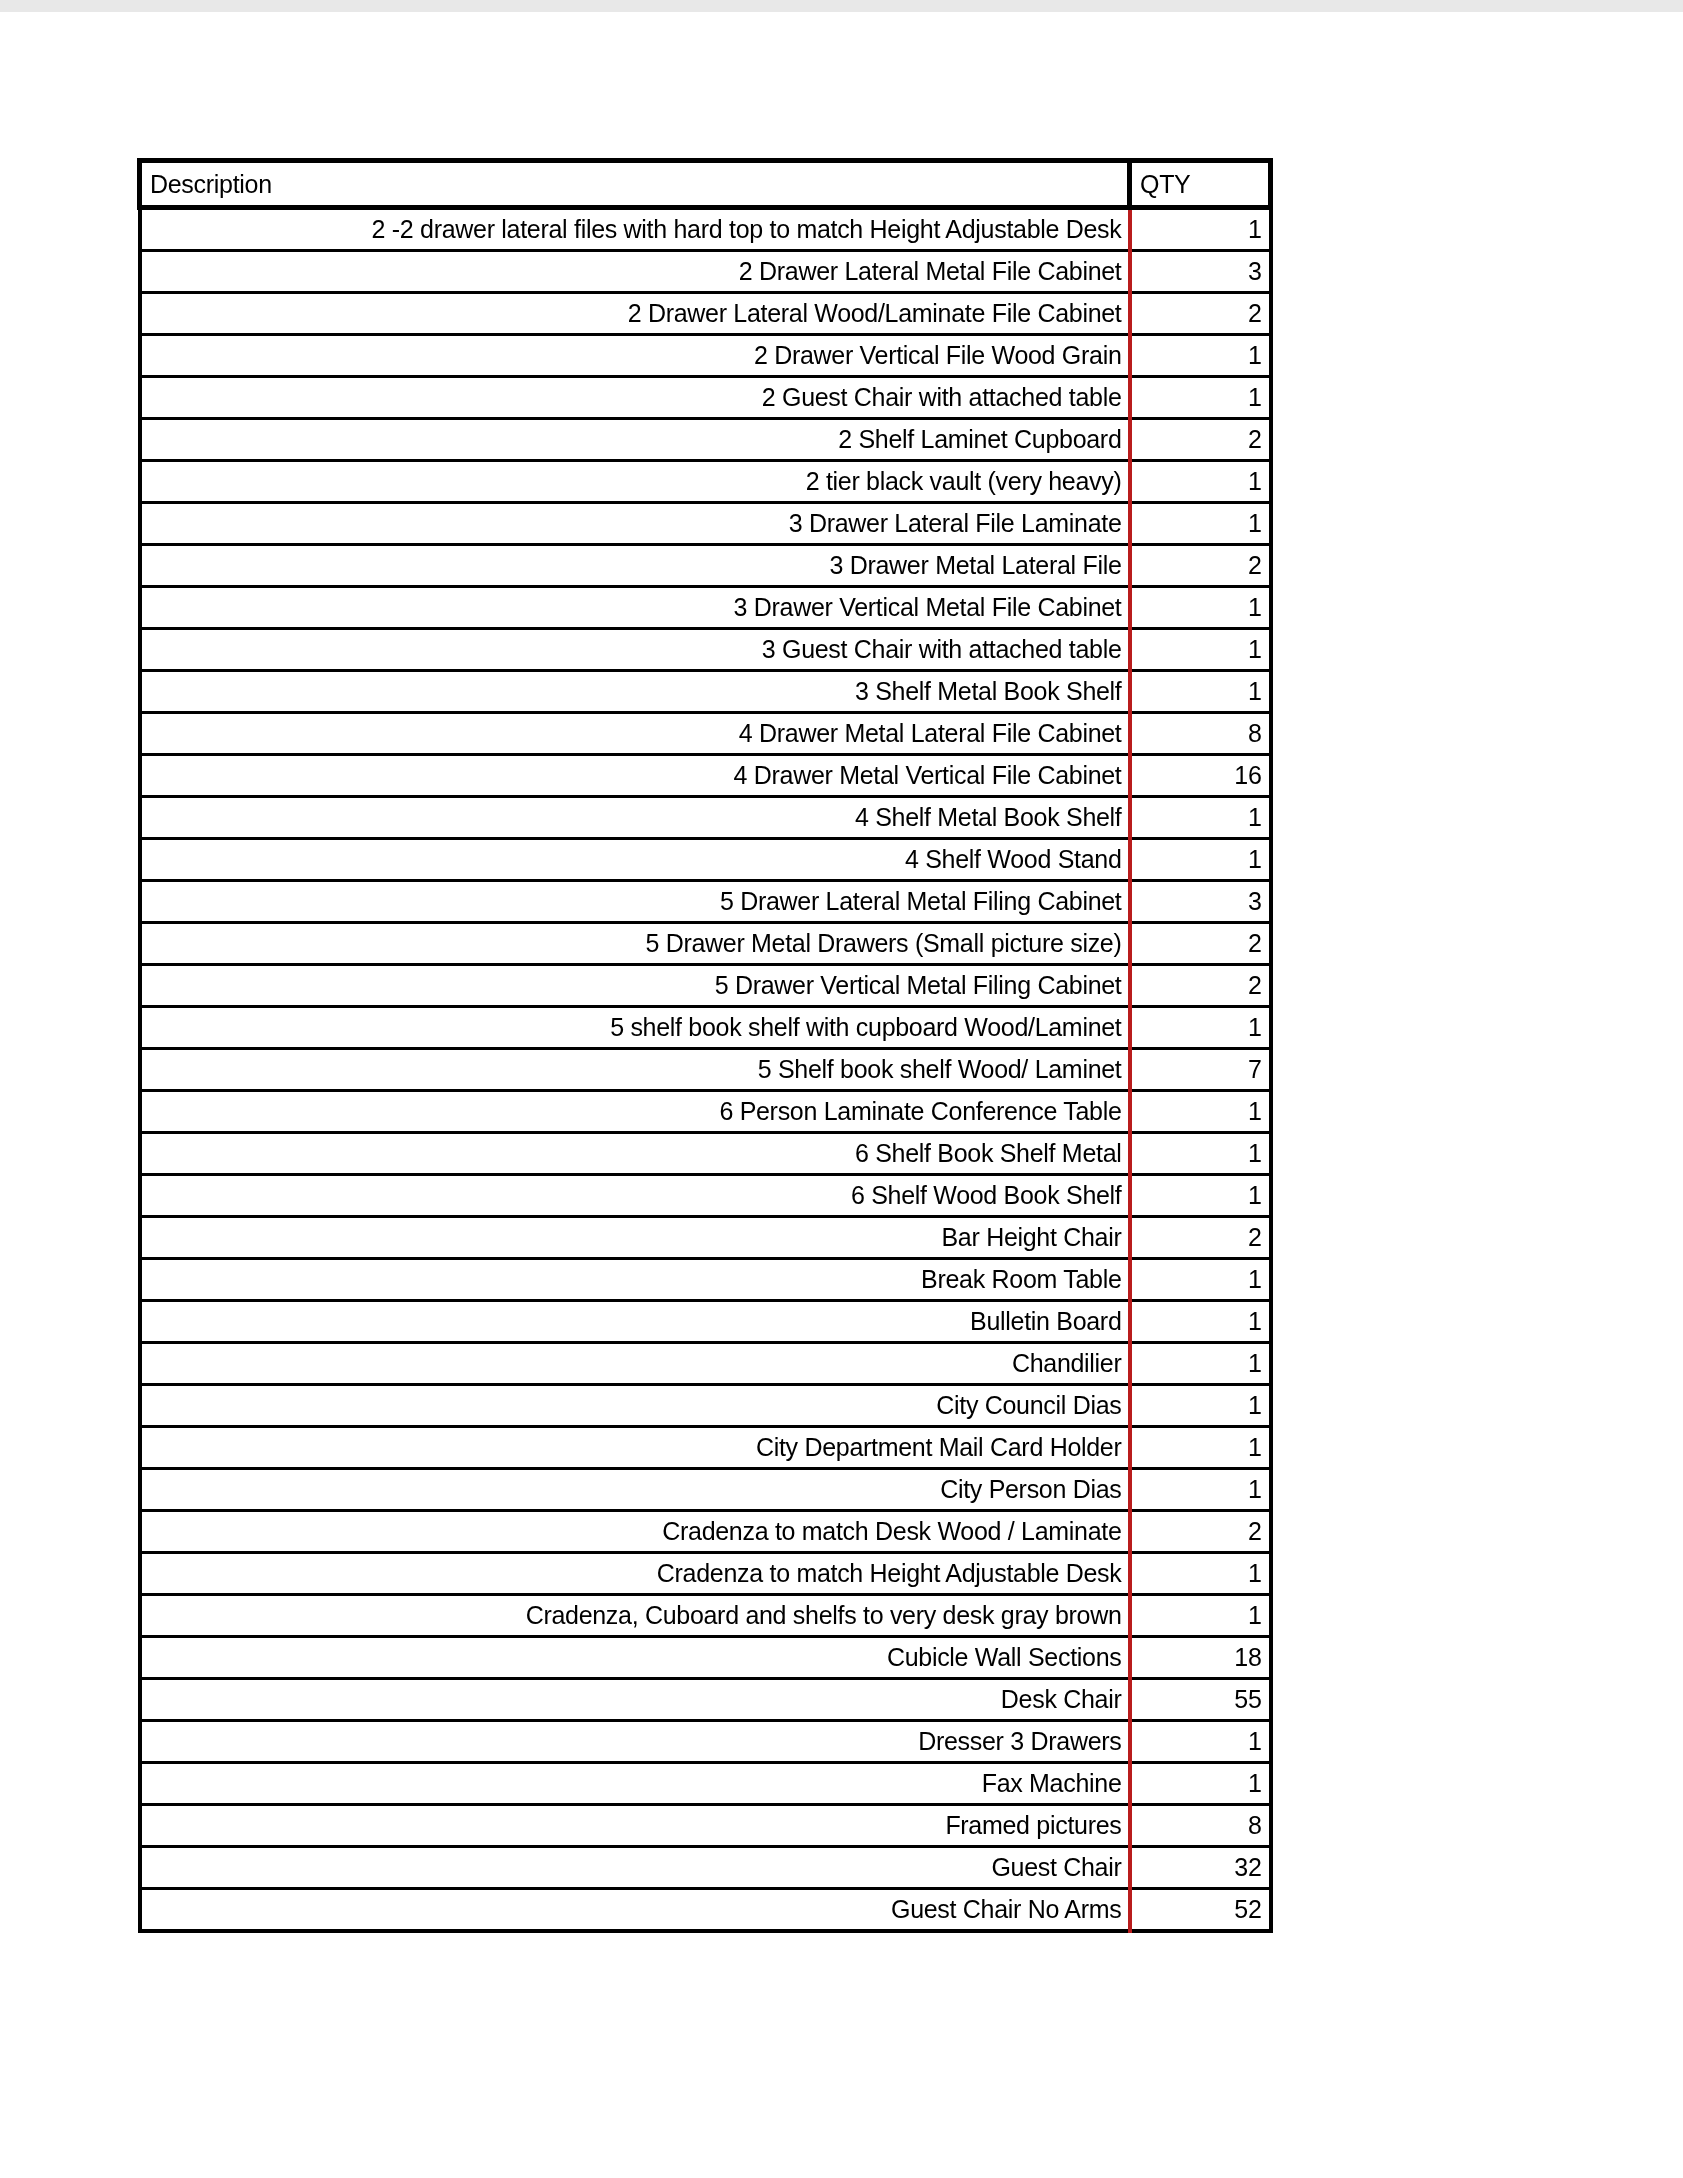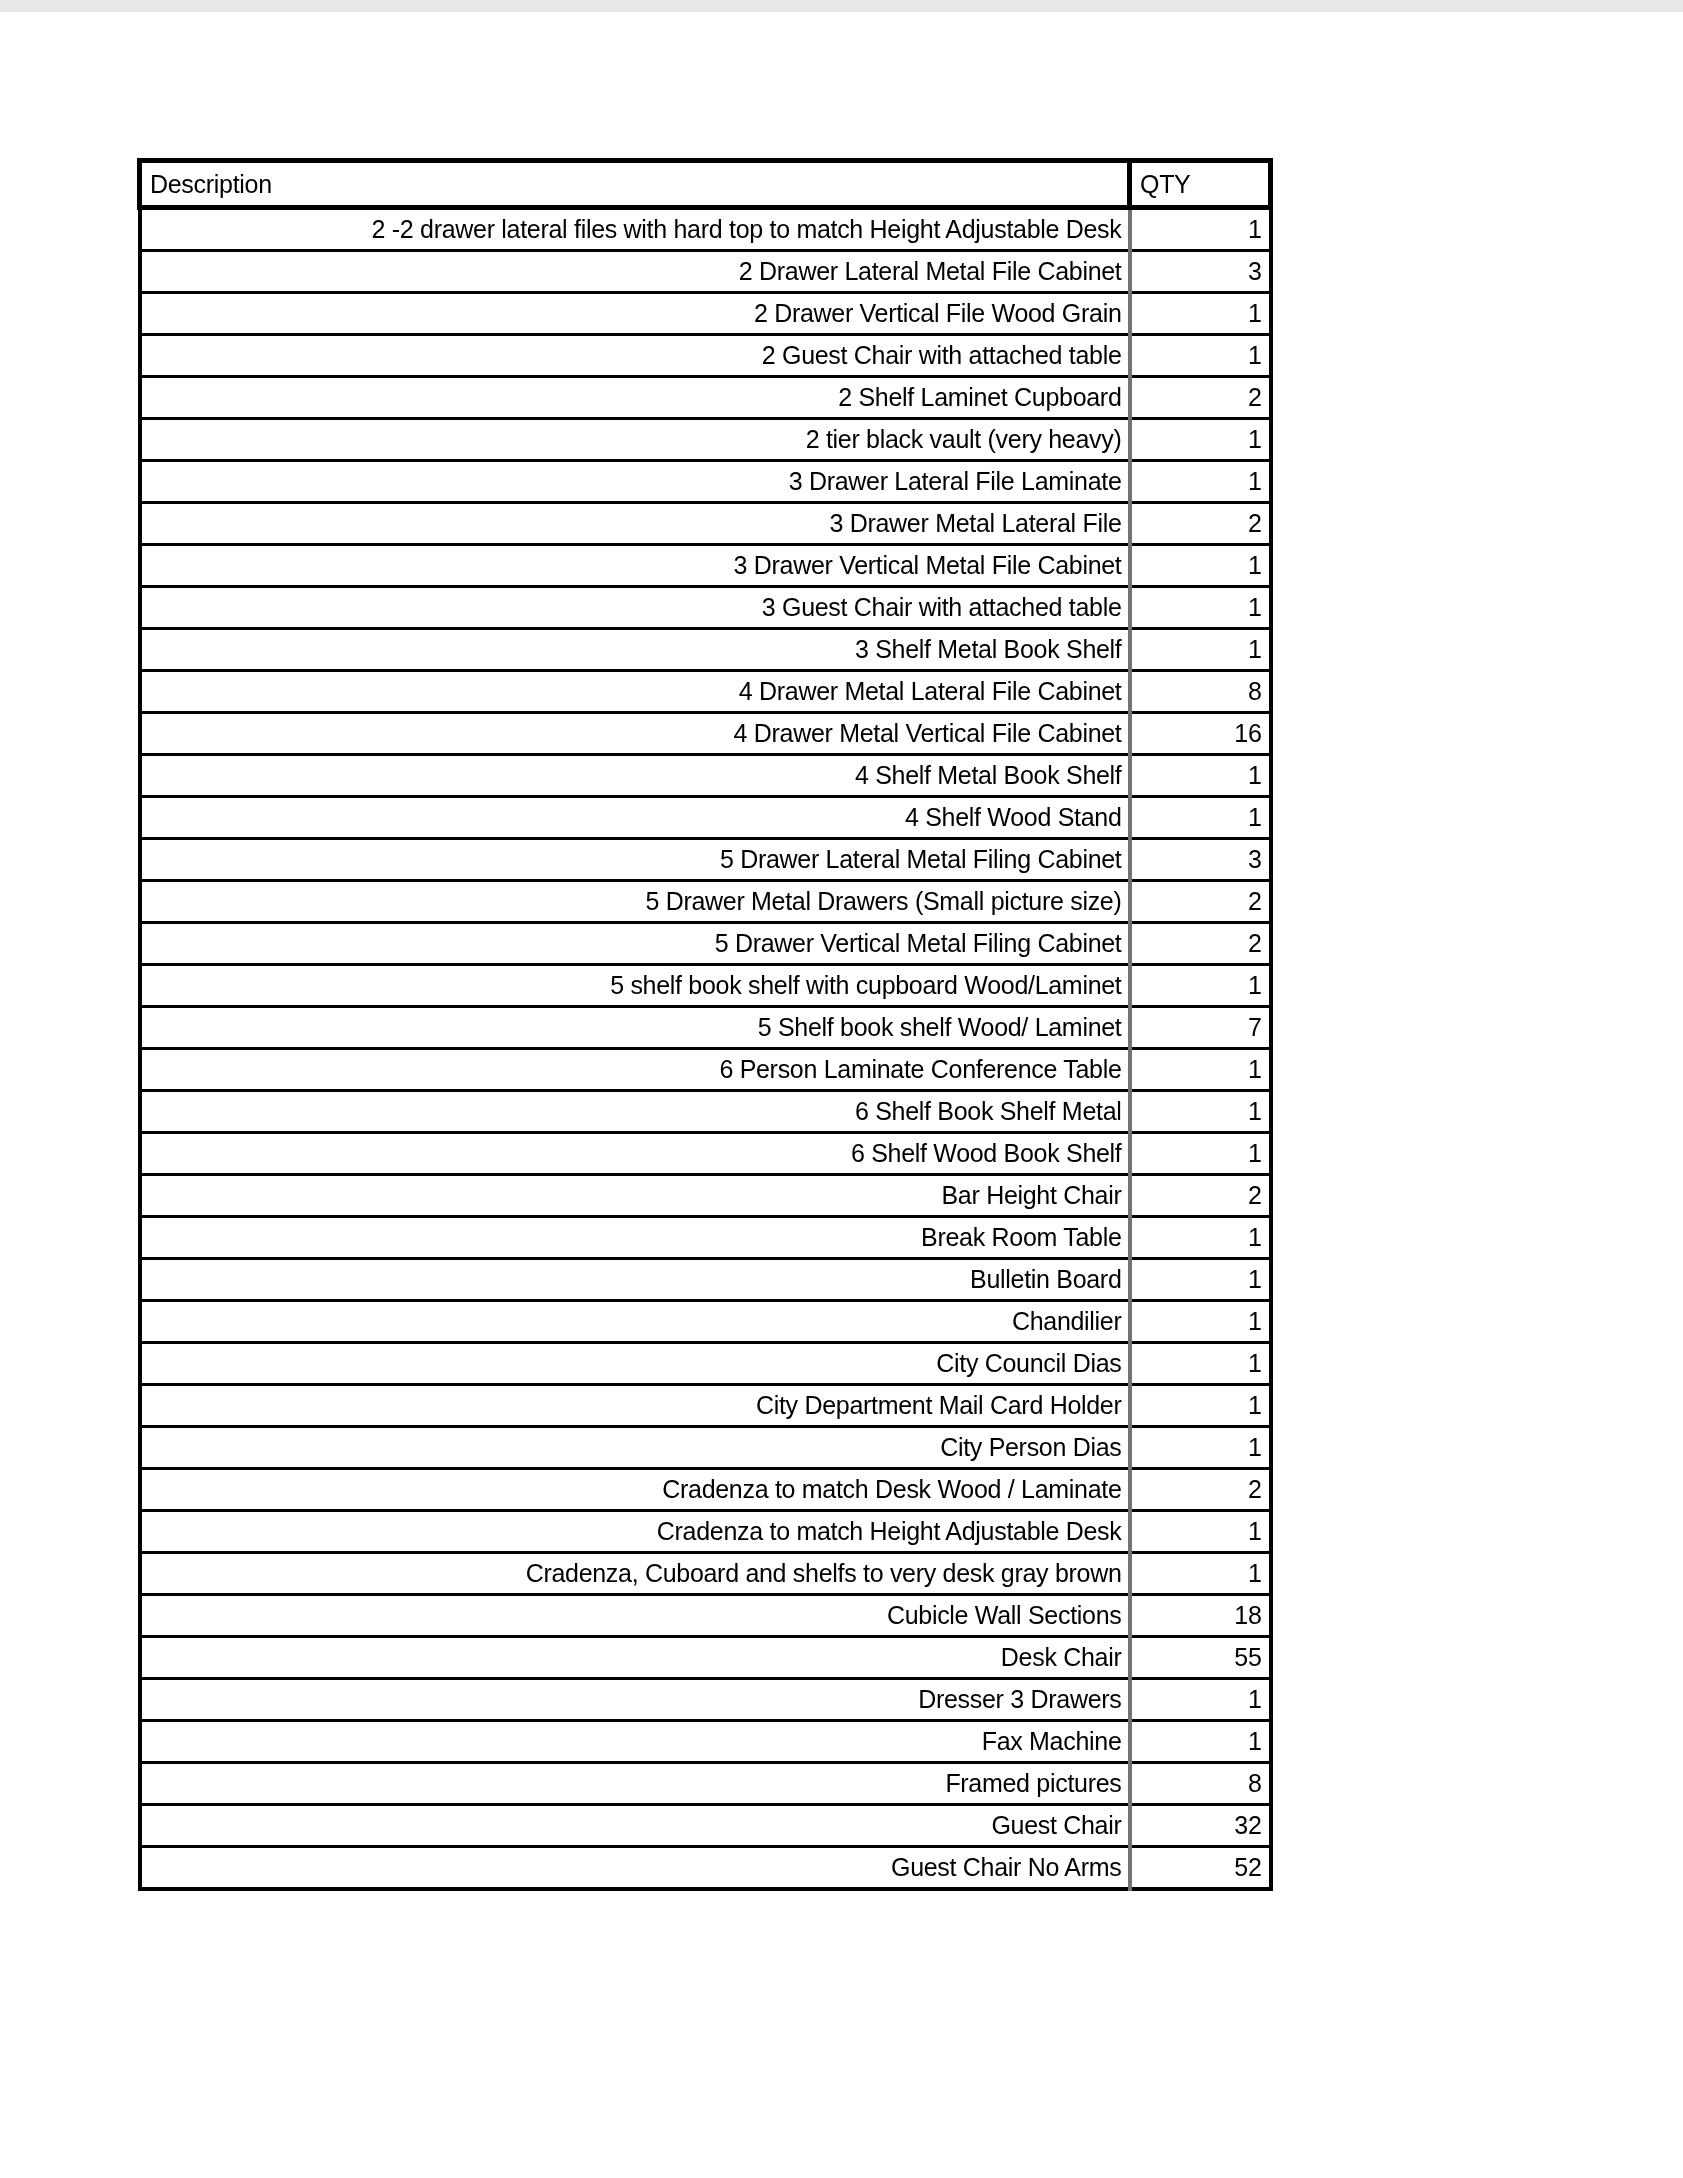--- a/index.html
+++ b/index.html
@@ -44,21 +44,21 @@
     border: 3px solid #000000;
     height: 39px;
     padding: 0 6px 0 8px;
     vertical-align: middle;
     background: #ffffff;
     white-space: nowrap;
     overflow: hidden;
   }
   table.inventory tbody td.qty,
   table.inventory thead th.qty {
-    border-left: 4px solid #737373;
+    border-left: 4px solid #b91c1c;
   }
   table.inventory tbody td.qty {
     text-align: right;
     padding-right: 7px;
   }
   table.inventory tbody td.desc {
     text-align: right;
   }
 </style>
 </head>
@@ -79,20 +79,24 @@
     <tbody>
         <tr>
           <td class="desc">2 -2 drawer lateral files with hard top to match Height Adjustable Desk</td>
           <td class="qty">1</td>
         </tr>
         <tr>
           <td class="desc">2 Drawer Lateral Metal File Cabinet</td>
           <td class="qty">3</td>
         </tr>
         <tr>
+          <td class="desc">2 Drawer Lateral Wood/Laminate File Cabinet</td>
+          <td class="qty">2</td>
+        </tr>
+        <tr>
           <td class="desc">2 Drawer Vertical File Wood Grain</td>
           <td class="qty">1</td>
         </tr>
         <tr>
           <td class="desc">2 Guest Chair with attached table</td>
           <td class="qty">1</td>
         </tr>
         <tr>
           <td class="desc">2 Shelf Laminet Cupboard</td>
           <td class="qty">2</td>

